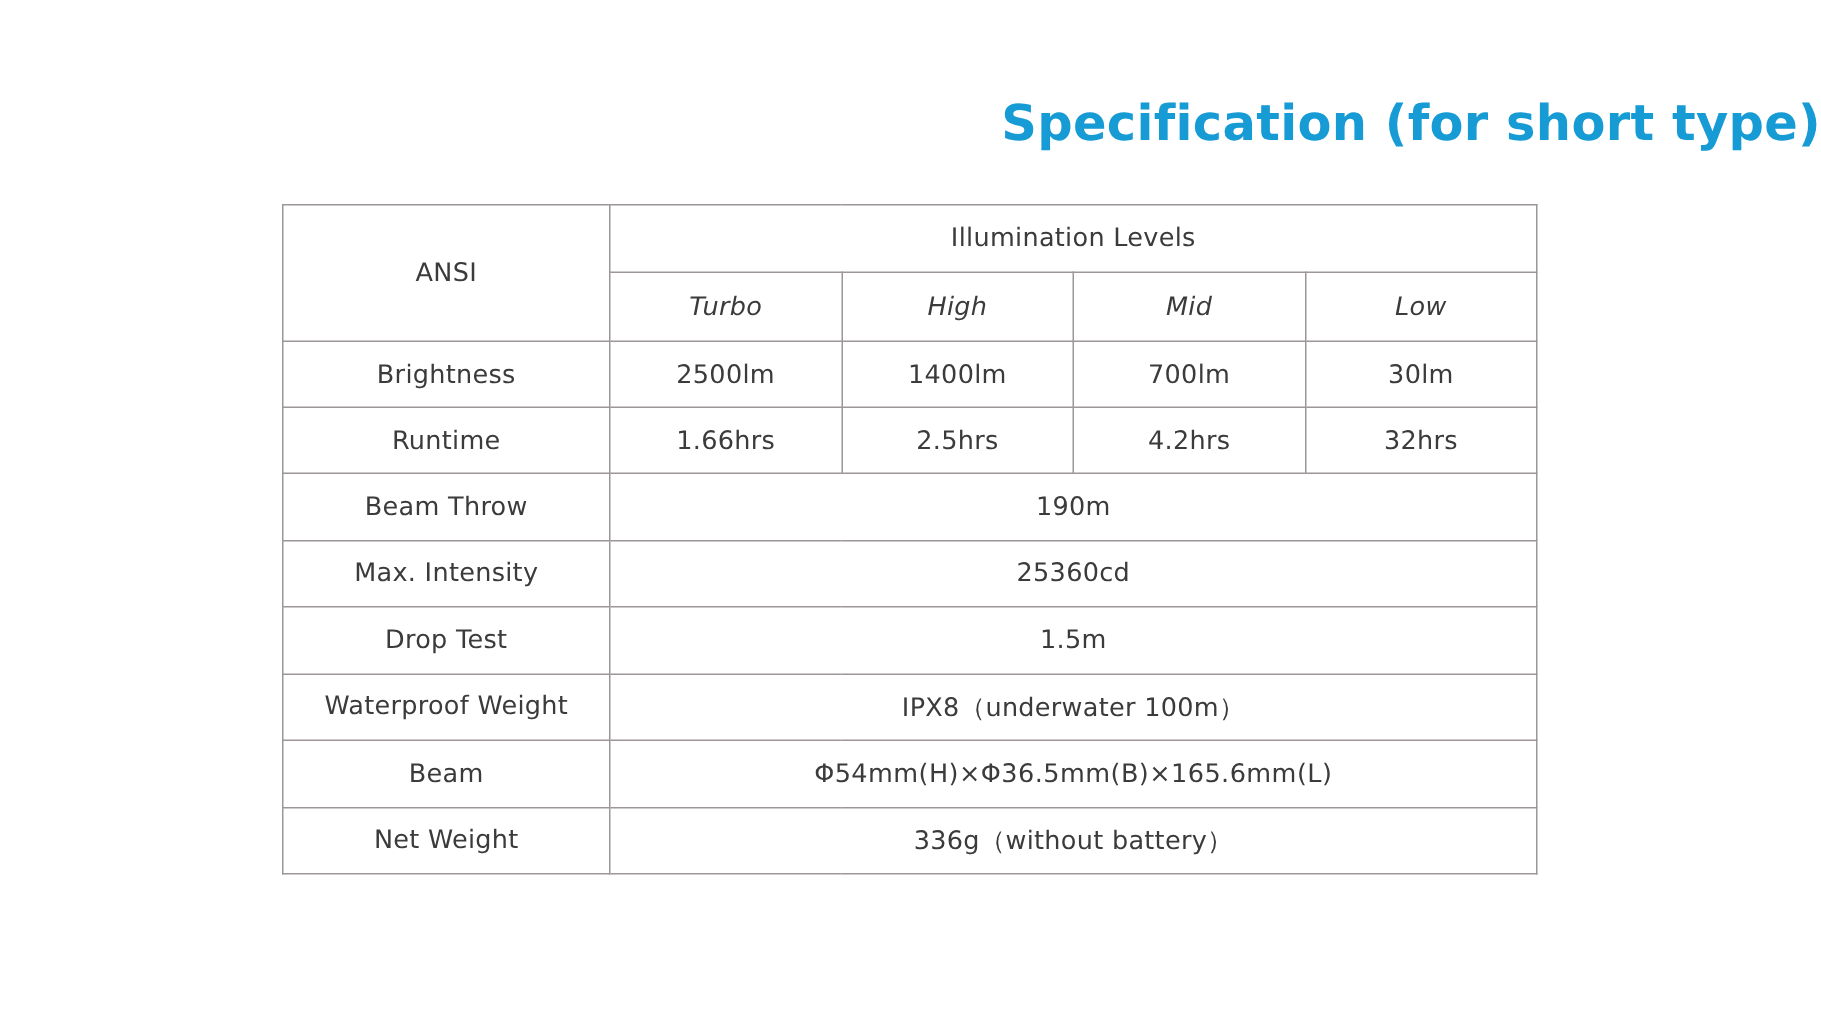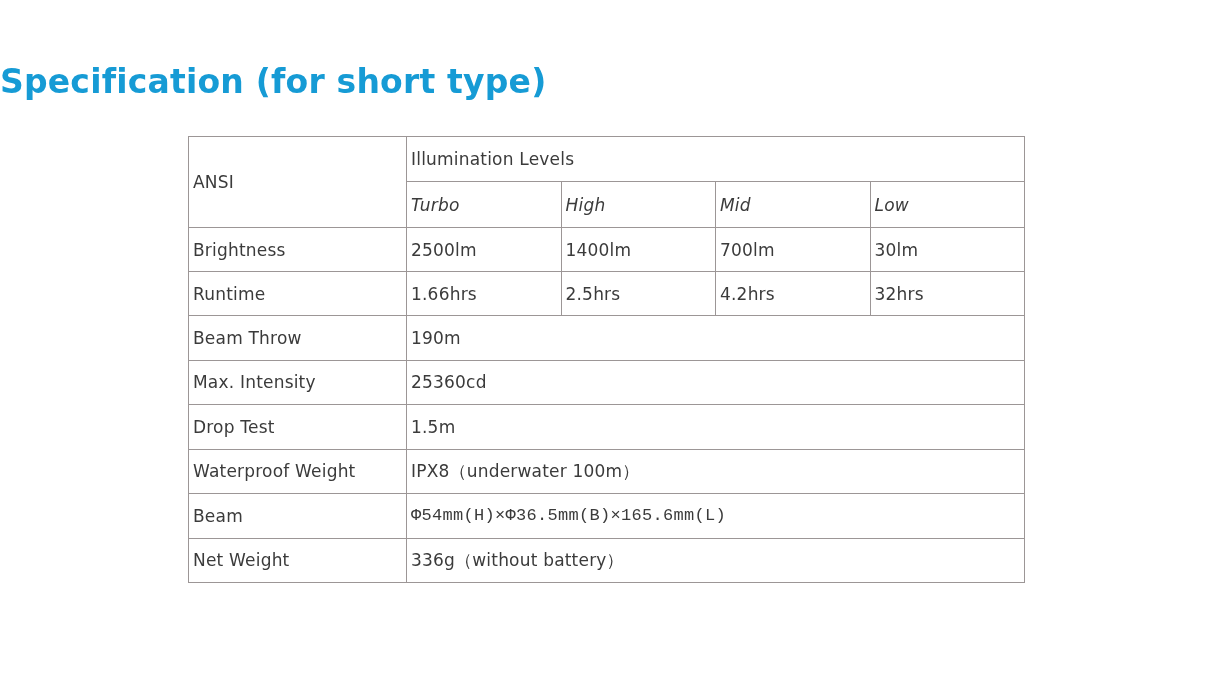--- a/index.html
+++ b/index.html
@@ -18,56 +18,57 @@
     position: relative;
     width: 1214px;
     height: 683px;
     background: #ffffff;
   }
   .title {
     position: absolute;
     left: 0;
     top: 62px;
     width: 1214px;
-    text-align: left;
+    text-align: right;
     font-size: 33px;
     font-weight: bold;
     letter-spacing: 0.2px;
     color: #169bd5;
     font-family: "DejaVu Sans", "Liberation Sans", sans-serif;
   }
   .spec-table {
     position: absolute;
     left: 188px;
     top: 136px;
     width: 836px;
     border-collapse: collapse;
     table-layout: fixed;
     background: #ffffff;
   }
   .spec-table td {
     border: 1px solid #9c9696;
     font-size: 17px;
     font-weight: normal;
+    text-align: center;
     vertical-align: middle;
     color: #3b3b3b;
     padding: 0 4px;
     background: #ffffff;
   }
   .col-label { width: 218px; }
   .col-lvl   { width: 154.5px; }
 
   .r-head  { height: 45px; }
   .r-sub   { height: 46px; font-style: italic; }
   .r-data  { height: 44px; }
   .r-merge { height: 44.5px; }
 
   .label-cell { letter-spacing: 0.2px; }
   .value-cell { letter-spacing: 0.2px; }
-  .wide-value { letter-spacing: 0.3px; font-family: Liberation Mono, monospace; }
+  .wide-value { letter-spacing: 0.3px; }
 </style>
 </head>
 <body>
 
 <div class="page">
 
   <div class="title">Specification (for short type)</div>
 
   <table class="spec-table">
     <colgroup>

